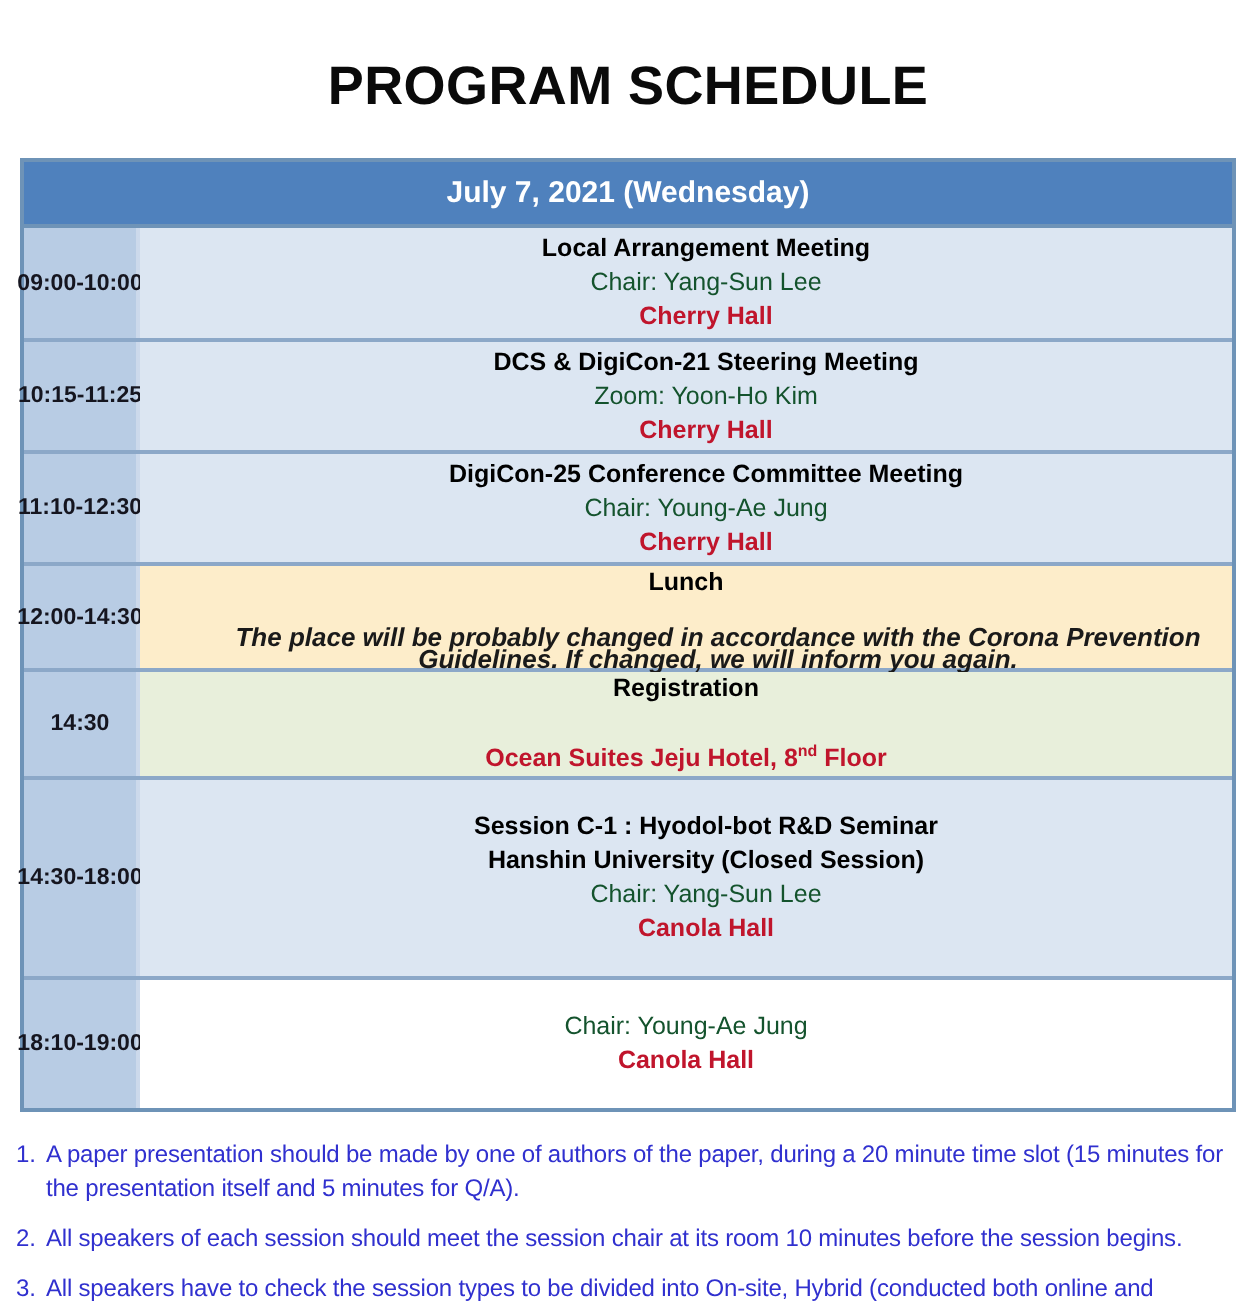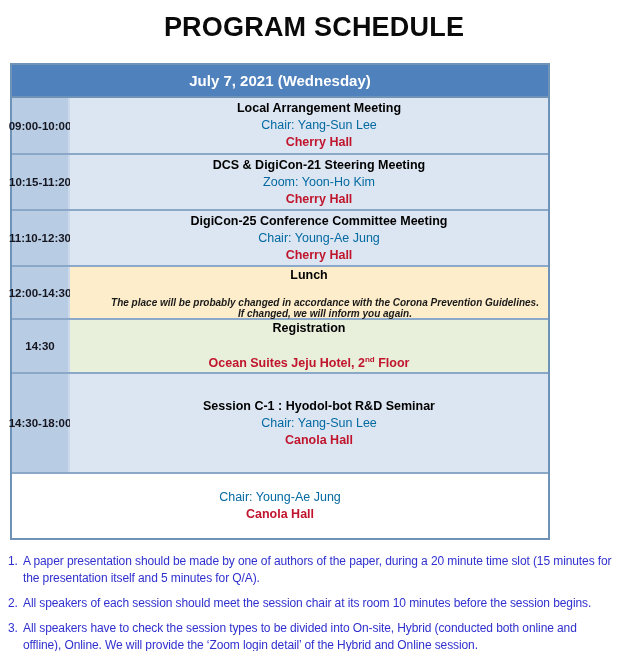--- a/index.html
+++ b/index.html
@@ -4,30 +4,30 @@
 <style>
   html,body { margin:0; padding:0; }
   body {
     width:628px; height:651px;
     background:#ffffff;
     font-family:"Liberation Sans", sans-serif;
     color:#000;
     overflow:hidden;
   }
   .page-title {
-    padding-top:12px;
+    padding-top:28px;
     text-align:center;
     font-size:27px;
     font-weight:bold;
     color:#0a0a0a;
     letter-spacing:0.2px;
   }
   .sched-table {
     margin:20px 10px 0 10px;
-    width:540px;
+    width:608px;
     box-sizing:border-box;
     border:2px solid #6e93b7;
   }
   .date-header {
     height:31px;
     line-height:31px;
     background:#4f81bd;
     color:#ffffff;
     font-weight:bold;
     font-size:15px;
@@ -67,27 +67,27 @@
   .bg-lunch { background:#fdedca; }
   .bg-reg   { background:#e8efdb; }
   .bg-white { background:#ffffff; }
   .h-std  { height:54px; }
   .h-r1   { height:55px; }
   .h-lunch{ height:51px; }
   .h-reg  { height:52px;text-align:center; }
   .h-tall { height:98px; }
   .h-last { height:64px; }
   .etitle { font-weight:bold; color:#000; }
-  .chair  { color:#0369a1; }
+  .chair  { color:#14532d; }
   .venue  { font-weight:bold; color:#c0152c; }
   .lunch-note {
     margin-top:13px;
     font-style:italic;
     font-weight:bold;
-    font-size:10px;
+    font-size:13px;
     line-height:11px;
     color:#1a1a1a;
     padding:0 6px;
     margin-left:32px;
   }
   .reg-loc { margin-top:14px; }
   .reg-loc sup { font-size:8px; }
   .notes {
     margin:13px 14px 0 8px;
     color:#3030cf;
@@ -119,21 +119,21 @@
     <div class="content bg-evt h-r1">
       <div class="etitle">Local Arrangement Meeting</div>
       <div class="chair">Chair: Yang-Sun Lee</div>
       <div class="venue">Cherry Hall</div>
     </div>
   </div>
 
   <div class="row">
     <div class="time h-std">
       <span>10:15-</span>
-      <span>11:20</span>
+      <span>11:25</span>
     </div>
     <div class="content bg-evt h-std">
       <div class="etitle">DCS &amp; DigiCon-21 Steering Meeting</div>
       <div class="chair">Zoom: Yoon-Ho Kim</div>
       <div class="venue">Cherry Hall</div>
     </div>
   </div>
 
   <div class="row">
     <div class="time h-std">
@@ -158,37 +158,42 @@
     </div>
   </div>
 
   <div class="row">
     <div class="time h-reg">
       <span>14:30</span>
       <span></span>
     </div>
     <div class="content bg-reg h-reg">
       <div class="etitle">Registration</div>
-      <div class="venue reg-loc"><span>Ocean Suites Jeju Hotel, 2</span><sup>nd</sup><span> Floor</span></div>
+      <div class="venue reg-loc"><span>Ocean Suites Jeju Hotel, 8</span><sup>nd</sup><span> Floor</span></div>
     </div>
   </div>
 
   <div class="row">
     <div class="time h-tall">
       <span>14:30-</span>
       <span>18:00</span>
     </div>
     <div class="content bg-evt h-tall">
       <div class="etitle">Session C-1 : Hyodol-bot R&amp;D Seminar</div>
+      <div class="etitle">Hanshin University (Closed Session)</div>
       <div class="chair">Chair: Yang-Sun Lee</div>
       <div class="venue">Canola Hall</div>
     </div>
   </div>
 
   <div class="row">
+    <div class="time h-last">
+      <span>18:10-</span>
+      <span>19:00</span>
+    </div>
     <div class="content bg-white h-last">
       <div class="chair">Chair: Young-Ae Jung</div>
       <div class="venue">Canola Hall</div>
     </div>
   </div>
 
 </div>
 
 <div class="notes">
   <div class="note">

